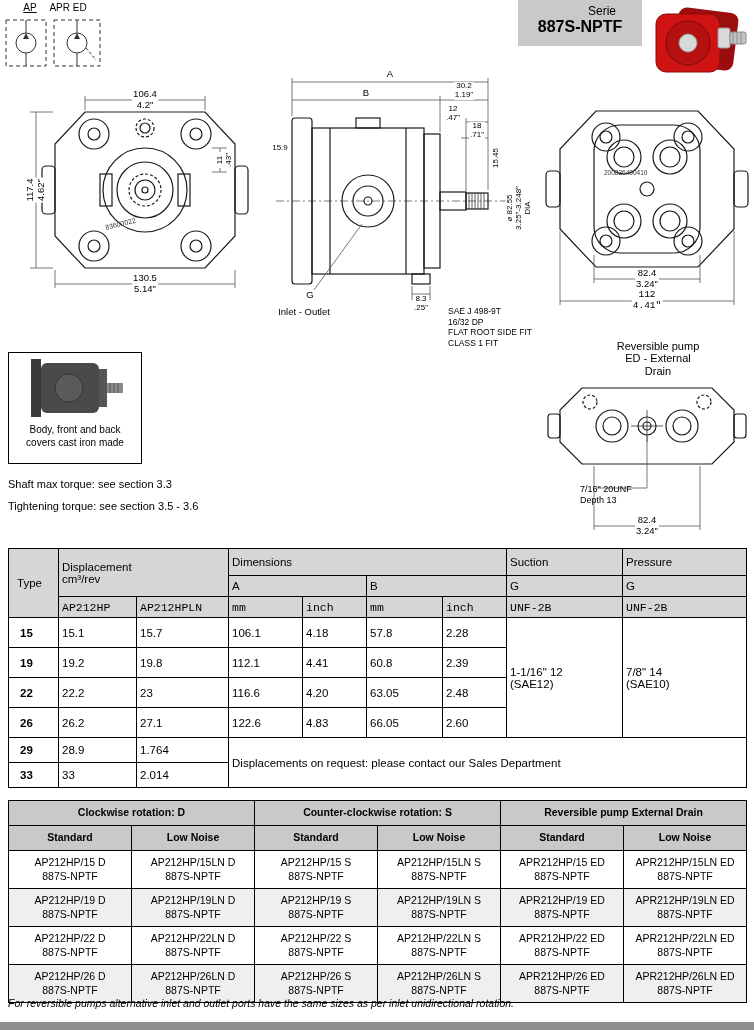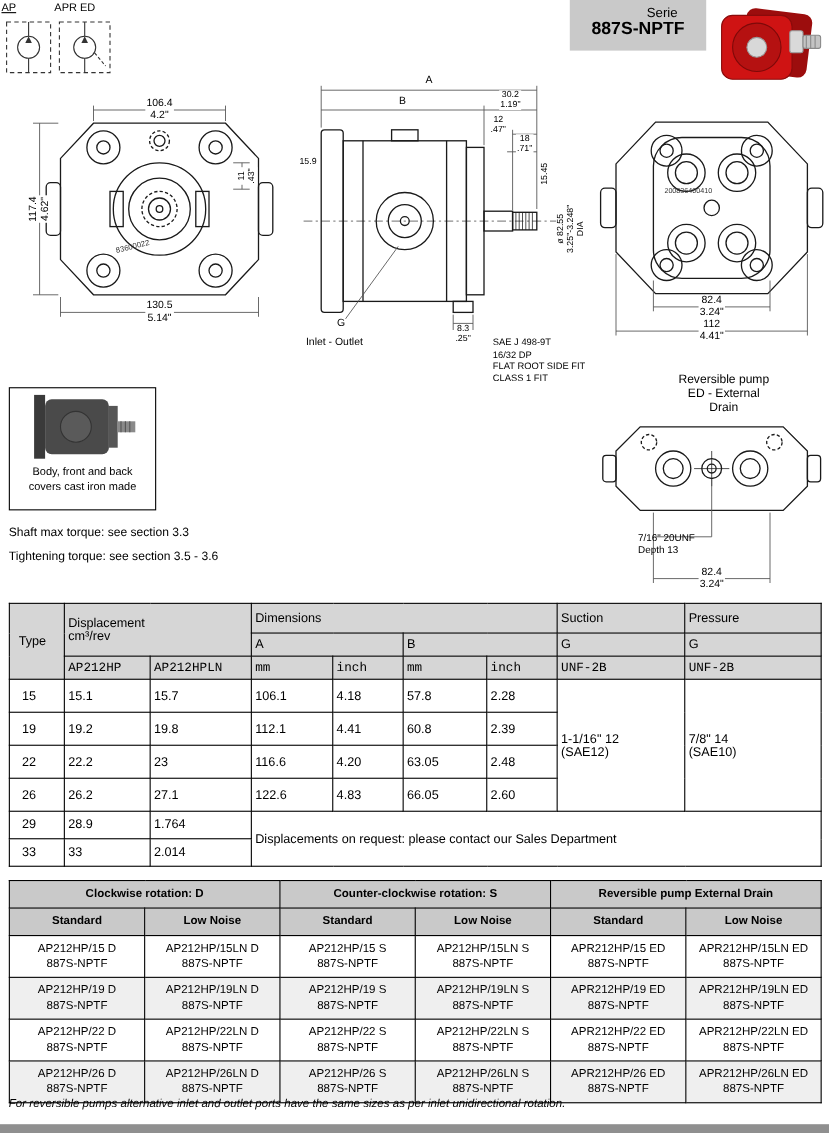--- a/index.html
+++ b/index.html
@@ -21,41 +21,41 @@
   .sym-label{position:absolute;font-size:10px;transform:translate(-50%,0);}
   
   .spec{position:absolute;left:8px;top:548px;border-collapse:collapse;table-layout:fixed;width:738px;font-size:11.5px;}
   .spec td{border:1px solid #000;padding:1px 3px;vertical-align:middle;}
   .spec tr.h1 td{height:24px;}
   .spec tr.h2 td{height:18px;}
   .spec tr.h3 td{height:18px;font-family:Liberation Mono, monospace;}
   .spec tr.datarow td{height:27px;}
   .spec tr.extra td{height:22px;}
   .spec .hd{background:#d6d6d6;}
-  .spec .typecol{font-weight:normal;text-align:left;padding-left:11px;}
+  .spec .typecol{font-weight:bold;text-align:left;padding-left:11px;}
   .spec .typehd{text-align:left;padding-left:8px;}
   .pre{white-space:pre-line;}
   
   .rott{position:absolute;left:8px;top:800px;border-collapse:collapse;table-layout:fixed;width:738px;font-size:10.5px;}
   .rott td{border:1px solid #000;padding:2px 1px;text-align:center;vertical-align:middle;white-space:pre-line;line-height:1.3;}
   .rott .hd{background:#c9c9c9;font-weight:bold;height:20px;margin-top:44px;}
   .rott tr.datarow td{height:33px;}
   .rott tr.alt td{background:#efefef;}
   .footer-note{position:absolute;left:8px;top:997px;font-size:10.5px;font-style:italic;}
   .bottom-strip{position:absolute;left:0;top:1022px;width:754px;height:8px;background:#8f8f8f;}
   .body-box{position:absolute;left:8px;top:352px;width:132px;height:110px;border:1px solid #000;background:#fff;}
   .body-caption{position:absolute;left:0;top:70px;width:100%;text-align:center;font-size:10px;line-height:1.3;white-space:pre-line;}
 </style>
 </head>
 <body>
 
 <div class="page">
 
   <div class="abs" style="left:0;top:0;width:110px;height:76px;">
-    <span class="sym-label" style="left:8px;top:2px;text-decoration:underline;">AP</span>
+    <span class="sym-label" style="left:30px;top:2px;text-decoration:underline;">AP</span>
     <span class="sym-label" style="left:68px;top:2px;">APR ED</span>
     <svg class="abs" style="left:4px;top:14px;" width="100" height="58" viewBox="0 0 100 58">
       <g fill="none" stroke="#333" stroke-width="1">
         <rect x="2" y="6" width="40" height="46" stroke-dasharray="4,3"></rect>
         <rect x="50" y="6" width="46" height="46" stroke-dasharray="4,3"></rect>
         <circle cx="22" cy="29" r="10"></circle>
         <circle cx="73" cy="29" r="10"></circle>
         <line x1="22" y1="6" x2="22" y2="19"></line>
           <line x1="22" y1="39" x2="22" y2="52"></line>
         <line x1="73" y1="6" x2="73" y2="19"></line>
@@ -219,21 +219,21 @@
           <line x1="160" y1="160" x2="160" y2="188"></line>
         <line x1="54" y1="184" x2="160" y2="184"></line>
         <line x1="20" y1="136" x2="20" y2="210"></line>
           <line x1="194" y1="136" x2="194" y2="210"></line>
         <line x1="20" y1="206" x2="194" y2="206"></line>
       </g>
       <text x="64" y="80" font-size="6.5" fill="#333">200836400410</text>
     </svg>
     <span class="lbl" style="left:107px;top:184px;">82.4
 3.24"</span>
-    <span class="lbl" style="left:107px;top:206px;">112
+    <span class="lbl" style="left:107px;top:206px;font-family:Liberation Mono, monospace;">112
 4.41"</span>
   </div>
 
   <div class="abs" style="left:540px;top:344px;width:214px;height:198px;">
     <span class="lbl" style="left:118px;top:14px;font-size:11px;">Reversible pump
 ED - External Drain</span>
     <svg class="abs" style="left:0;top:36px;" width="214" height="160" viewBox="0 0 214 160">
       <g stroke="#1a1a1a" fill="none" stroke-width="1.2">
         <path d="M42,8 L172,8 L194,30 L194,62 L172,84 L42,84 L20,62 L20,30 Z"></path>
         <rect x="8" y="34" width="12" height="24" rx="3"></rect>

